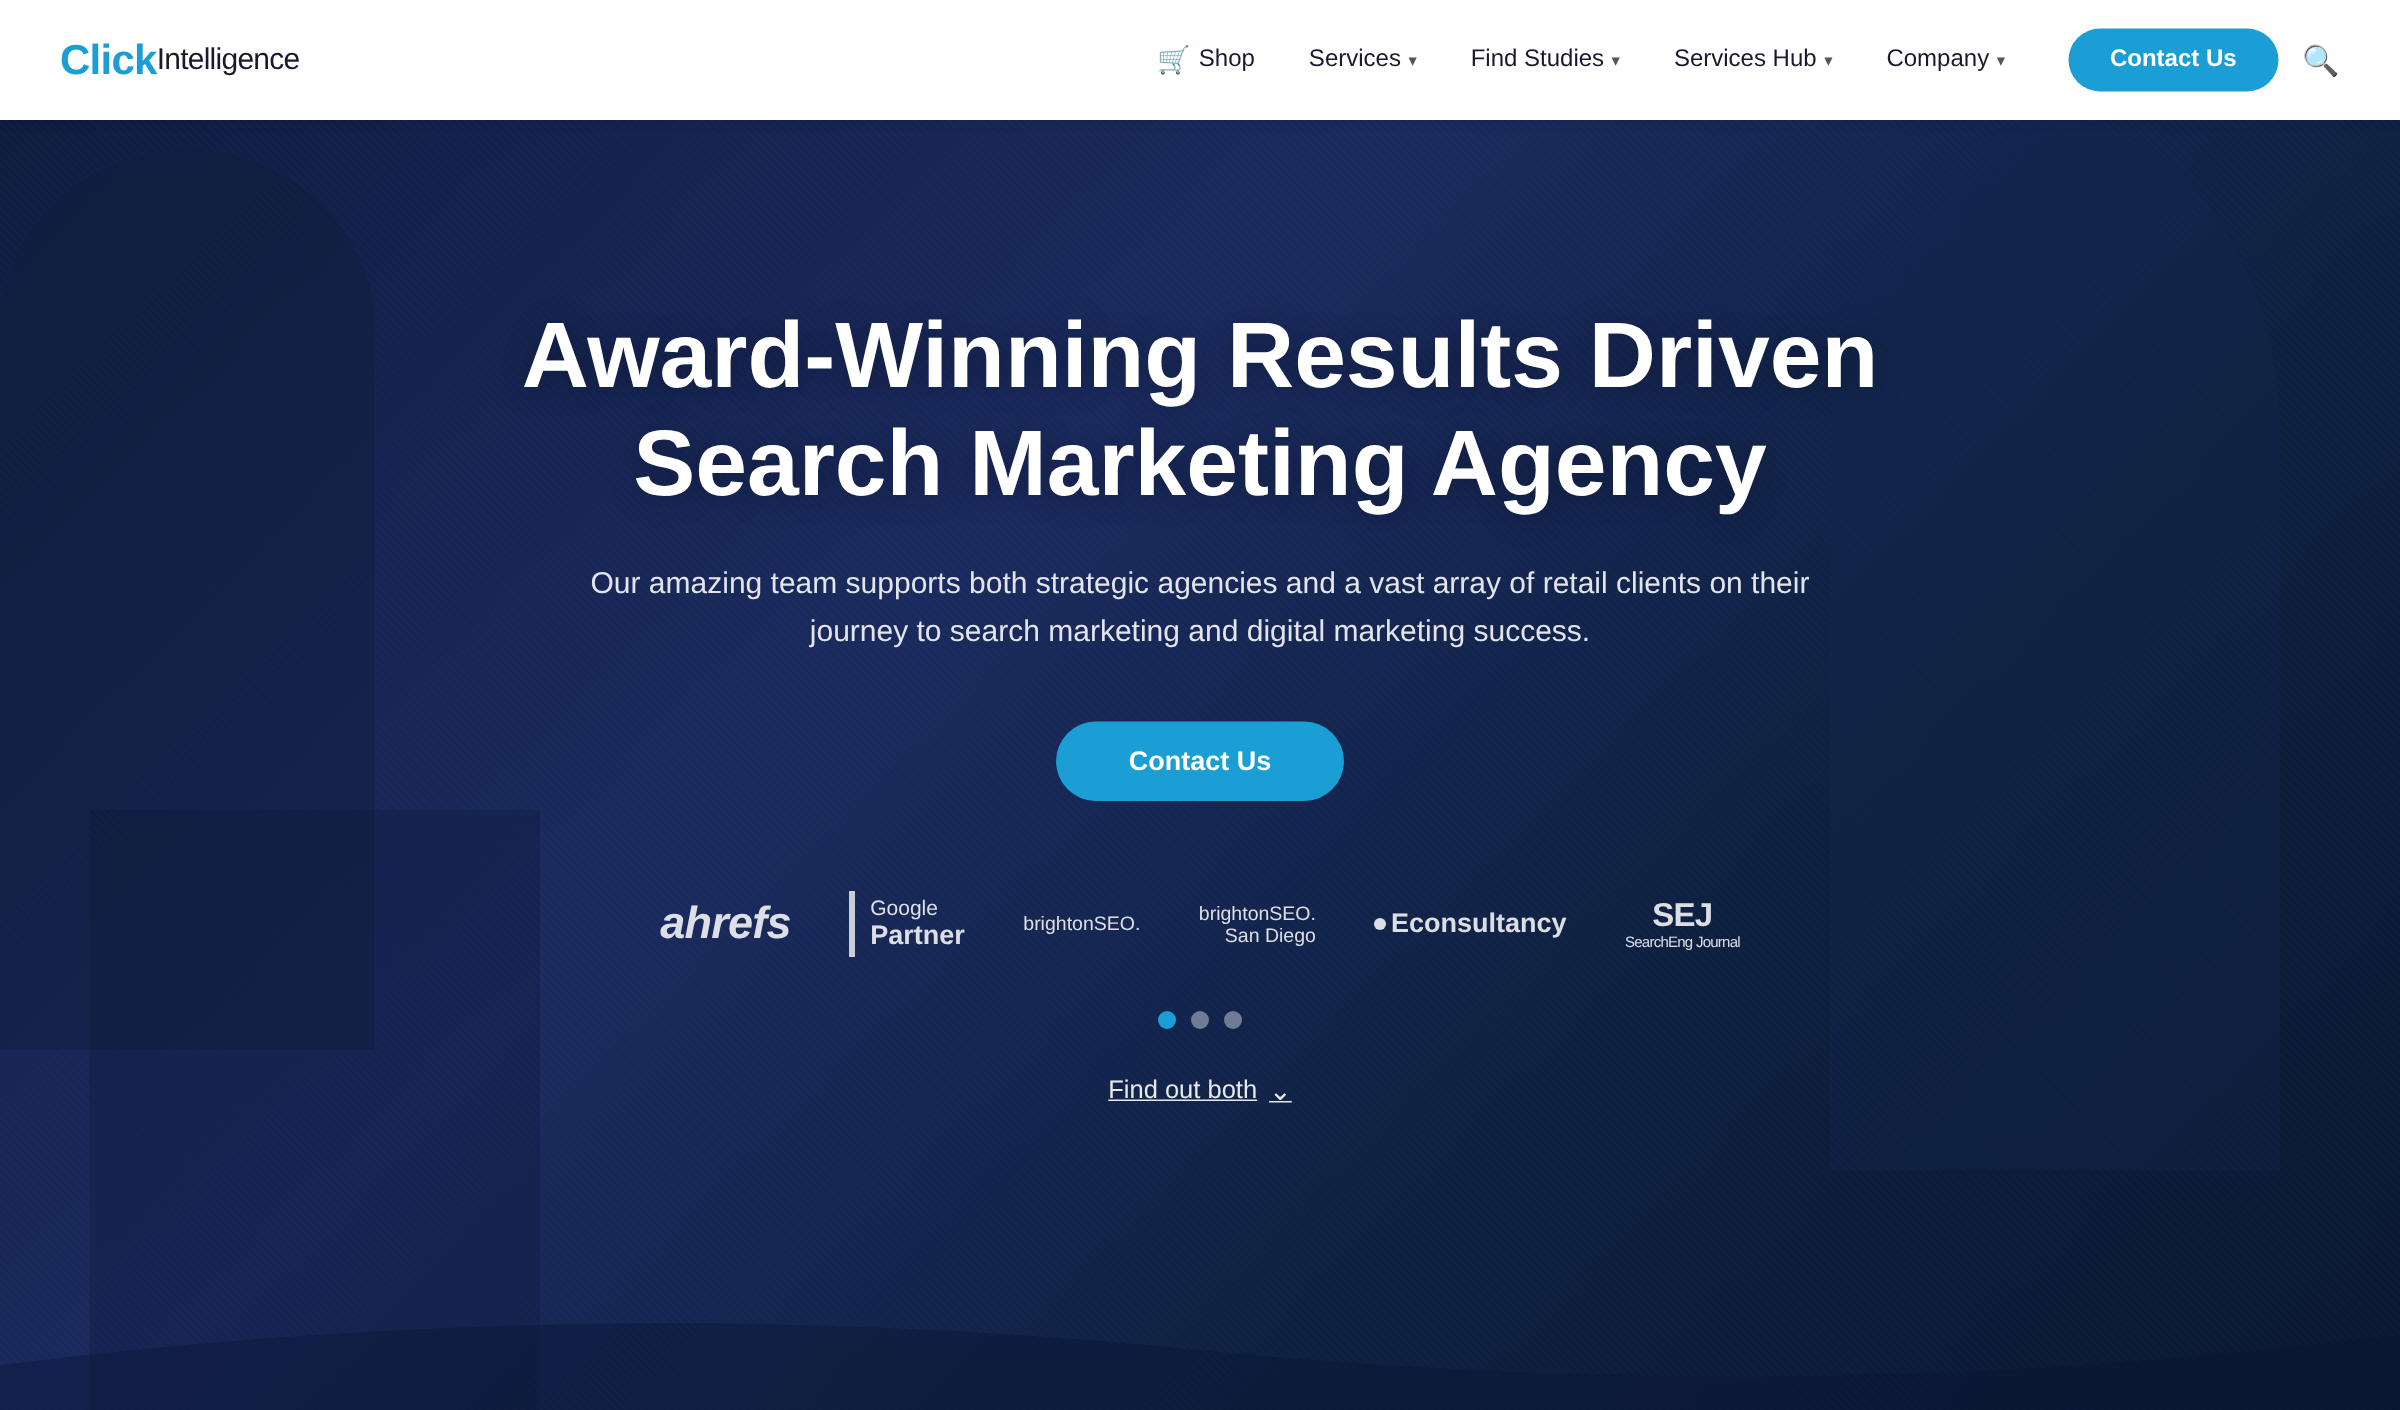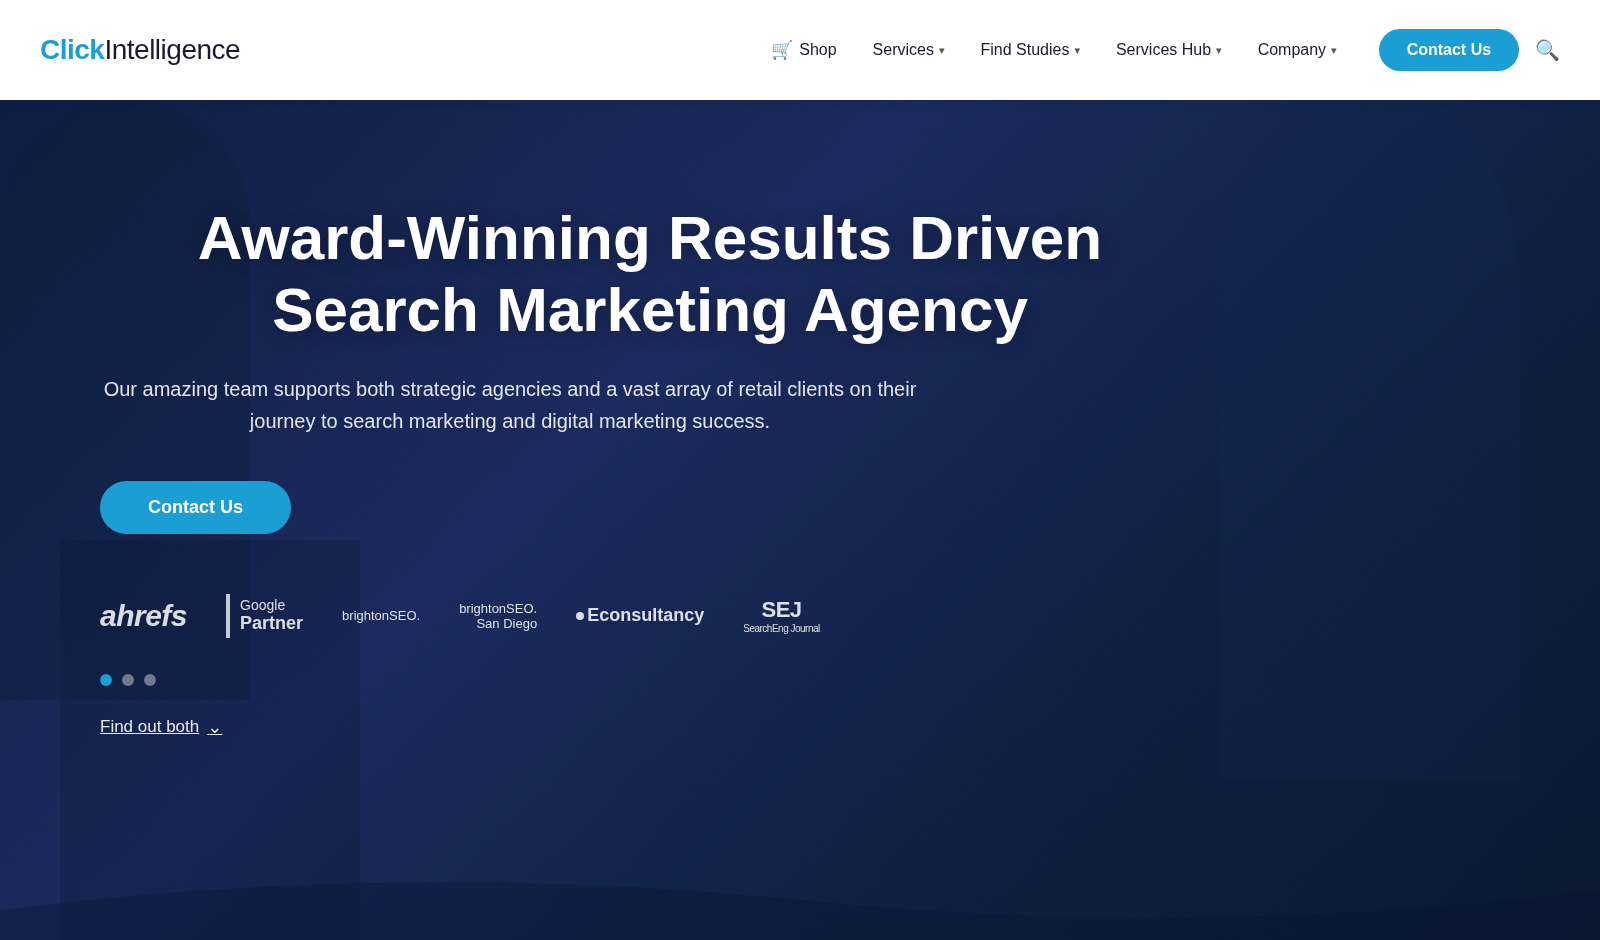--- a/index.html
+++ b/index.html
@@ -9,21 +9,21 @@
       width: 1600px;
       height: 940px;
       overflow: hidden;
       background: #0d1b3e;
     }
 
     
     nav {
       position: absolute;
       top: 0; left: 0; right: 0;
-      height: 100px;
+      height: 80px;
       background: #fff;
       display: flex;
       align-items: center;
       padding: 0 40px;
       z-index: 100;
       box-shadow: 0 2px 8px rgba(0,0,0,0.08);
     }
 
     .logo {
       display: flex;
@@ -32,21 +32,21 @@
       text-decoration: none;
       margin-right: auto;
     }
     .logo-click {
       font-size: 28px;
       font-weight: 800;
       color: #1a9ed4;
       letter-spacing: -0.5px;
     }
     .logo-intelligence {
-      font-size: 28px;
+      font-size: 20px;
       font-weight: 400;
       color: #1a1a2e;
       letter-spacing: -0.5px;
     }
 
     .nav-links {
       display: flex;
       align-items: center;
       gap: 8px;
       list-style: none;
@@ -167,21 +167,21 @@
       opacity: 0.5;
     }
 
     .hero-content {
       position: absolute;
       top: 80px;
       left: 0; right: 0; bottom: 0;
       z-index: 10;
       display: flex;
       flex-direction: column;
-      align-items: flex-start;
+      align-items: center;
       justify-content: center;
       text-align: center;
       padding: 0 100px;
       padding-bottom: 80px;
     }
 
     .hero-title {
       font-size: 62px;
       font-weight: 800;
       color: #fff;

